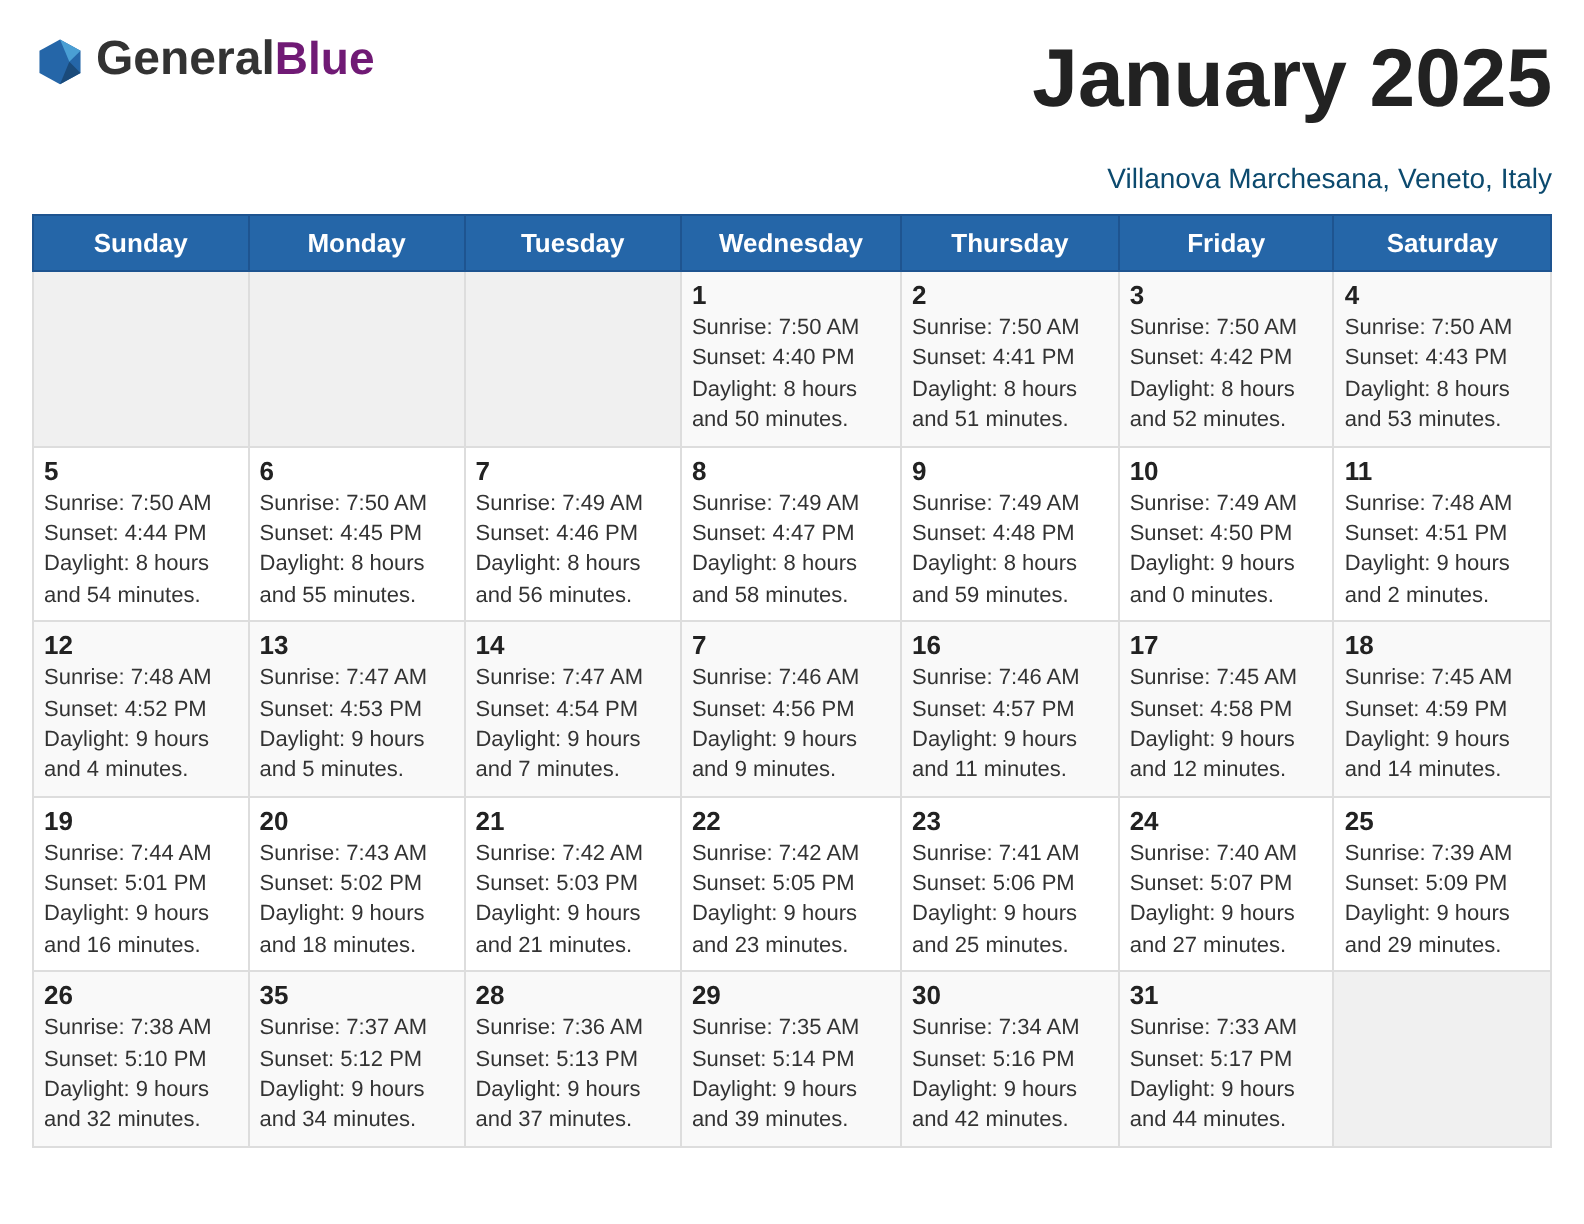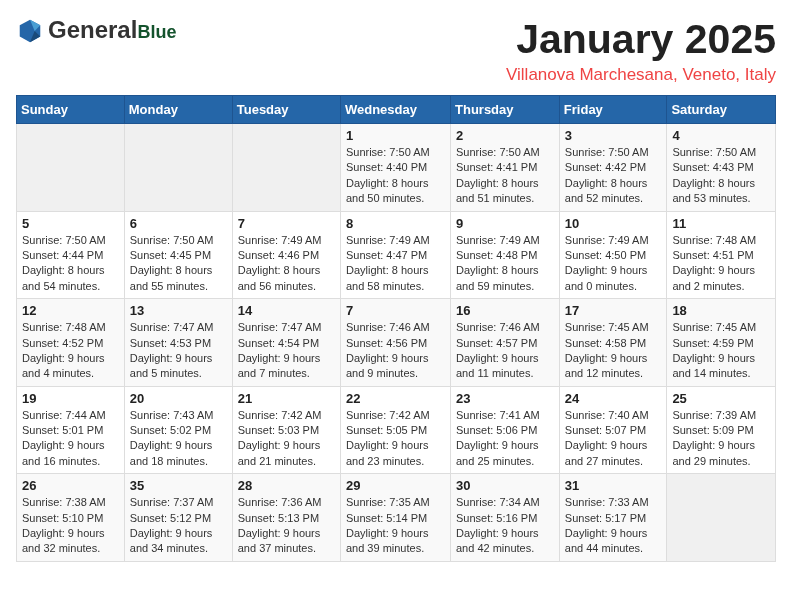--- a/index.html
+++ b/index.html
@@ -20,53 +20,53 @@
       display: flex;
       align-items: center;
       gap: 4px;
     }
     .logo-text-general {
       font-size: 24px;
       font-weight: bold;
       color: #333;
     }
     .logo-text-blue {
-      font-size: 18px;
-      font-weight: bold;
-      color: #14532d;
+      font-size: 23px;
+      font-weight: bold;
+      color: #701a75;
     }
     .logo-icon {
       width: 28px;
       height: 28px;
     }
     .title-block {
       text-align: right;
     }
     .month-title {
       font-size: 41px;
       font-weight: bold;
       color: #222;
     }
     .location-title {
-      font-size: 17px;
-      color: #ef4444;
-      margin-top: 2px;
+      font-size: 14px;
+      color: #0c4a6e;
+      margin-top: 18px;
     }
     .calendar {
       width: 100%;
       border-collapse: collapse;
       border: 1px solid #ccc;
     }
     .calendar th {
       background-color: #2566a8;
       color: #fff;
       font-size: 13px;
       font-weight: bold;
       padding: 6px 4px;
-      text-align: left;
+      text-align: center;
       border: 1px solid #1e5490;
     }
     .calendar td {
       vertical-align: top;
       padding: 4px 5px;
       font-size: 10px;
       color: #333;
       border: 1px solid #ddd;
       width: 113px;
       height: 80px;

